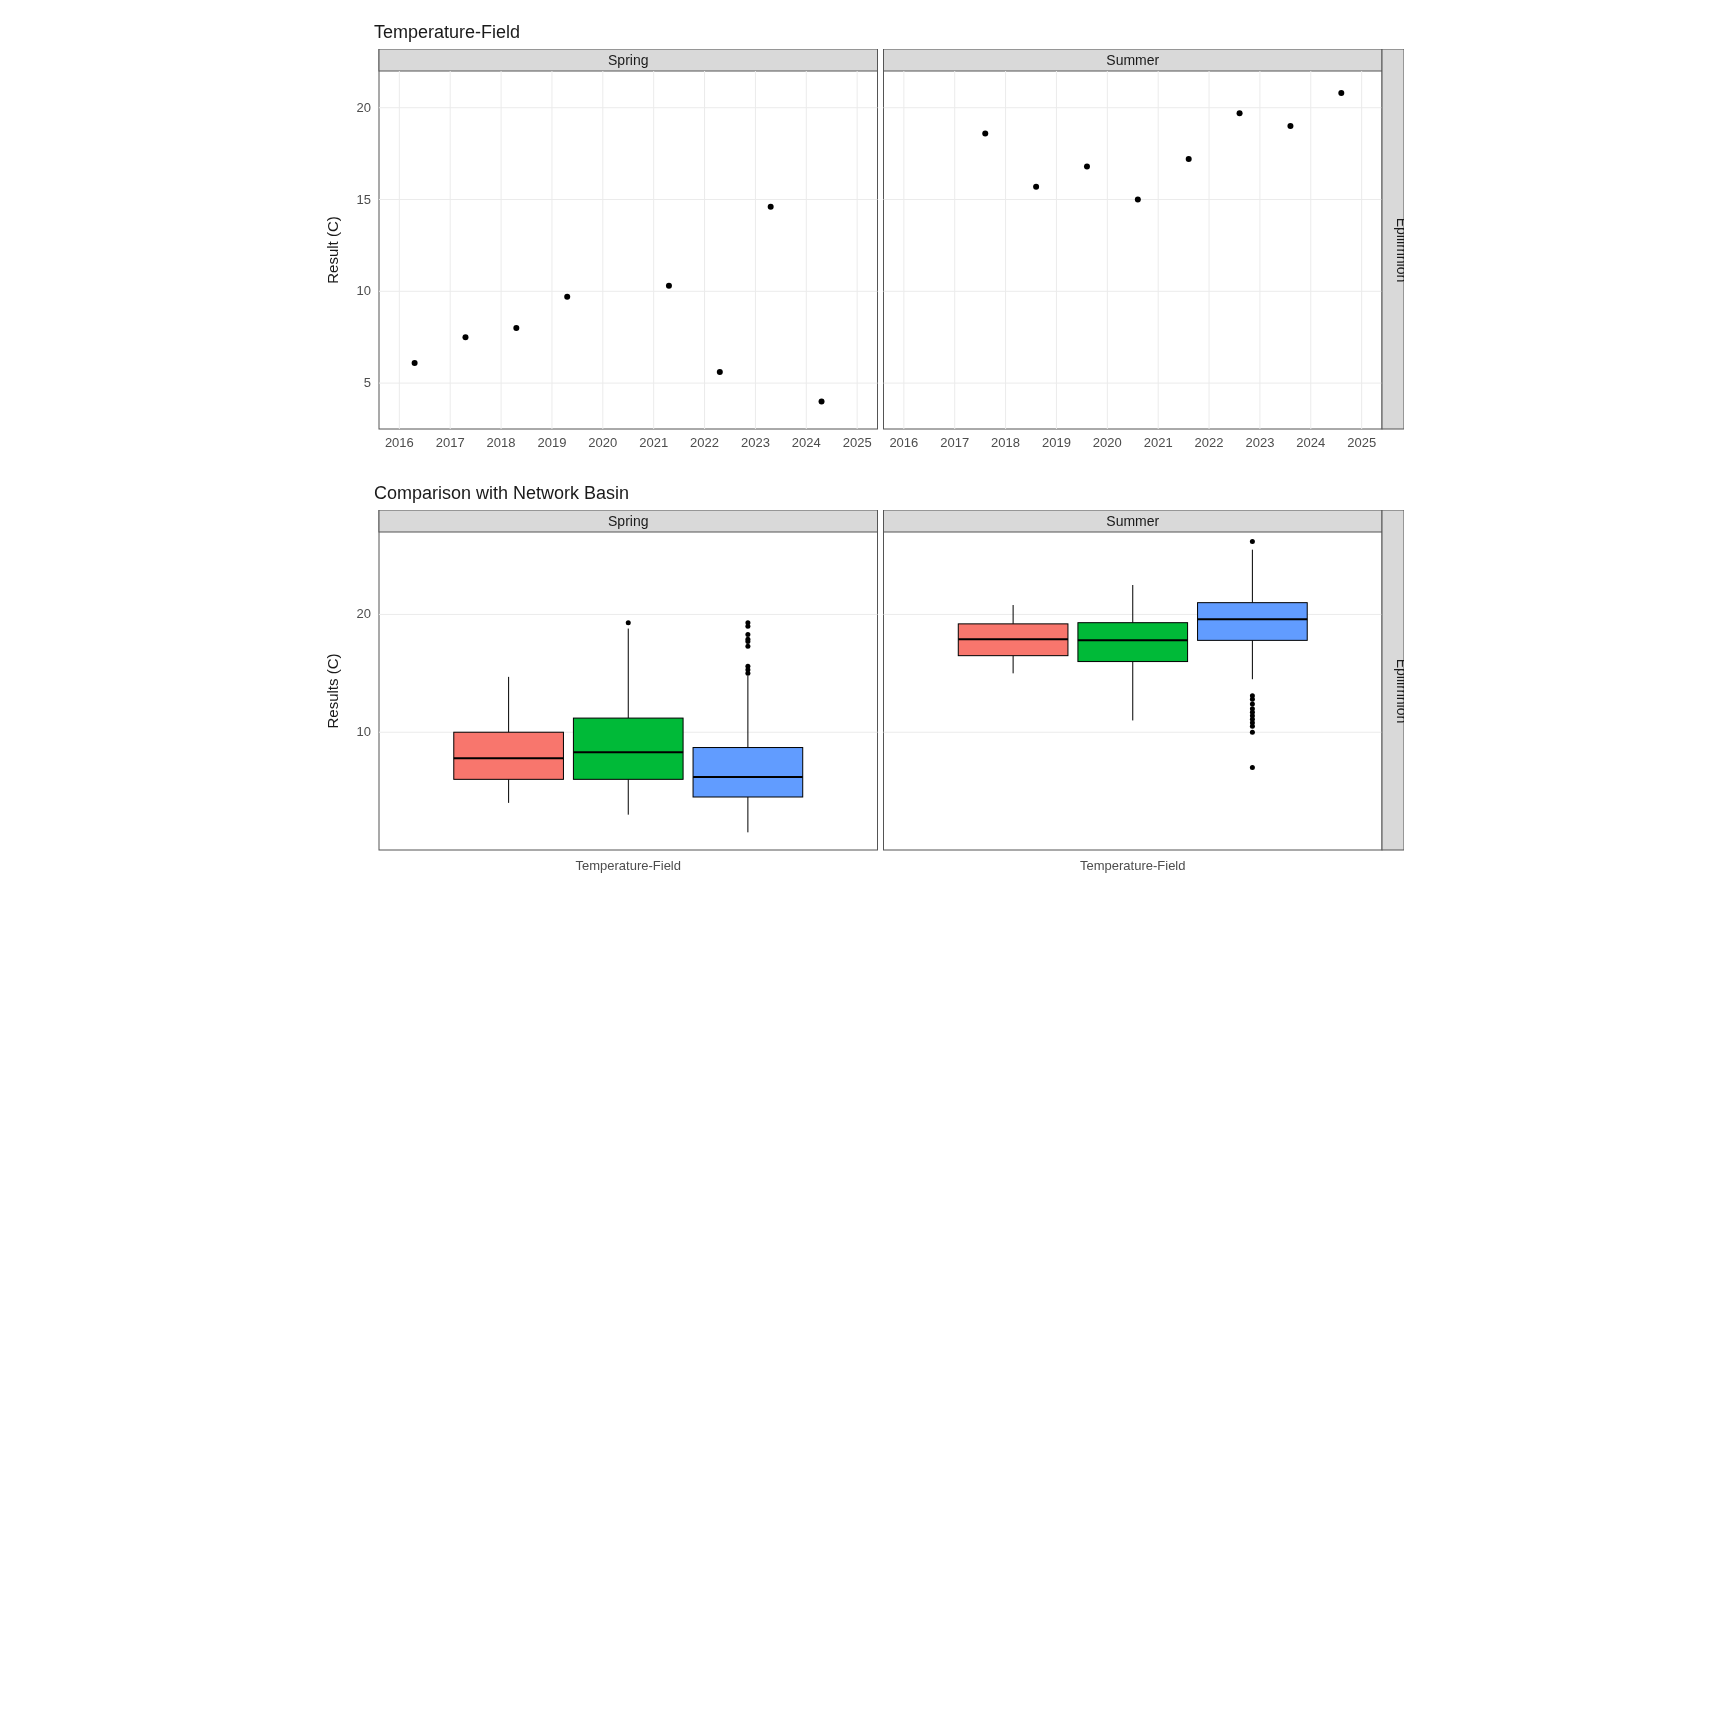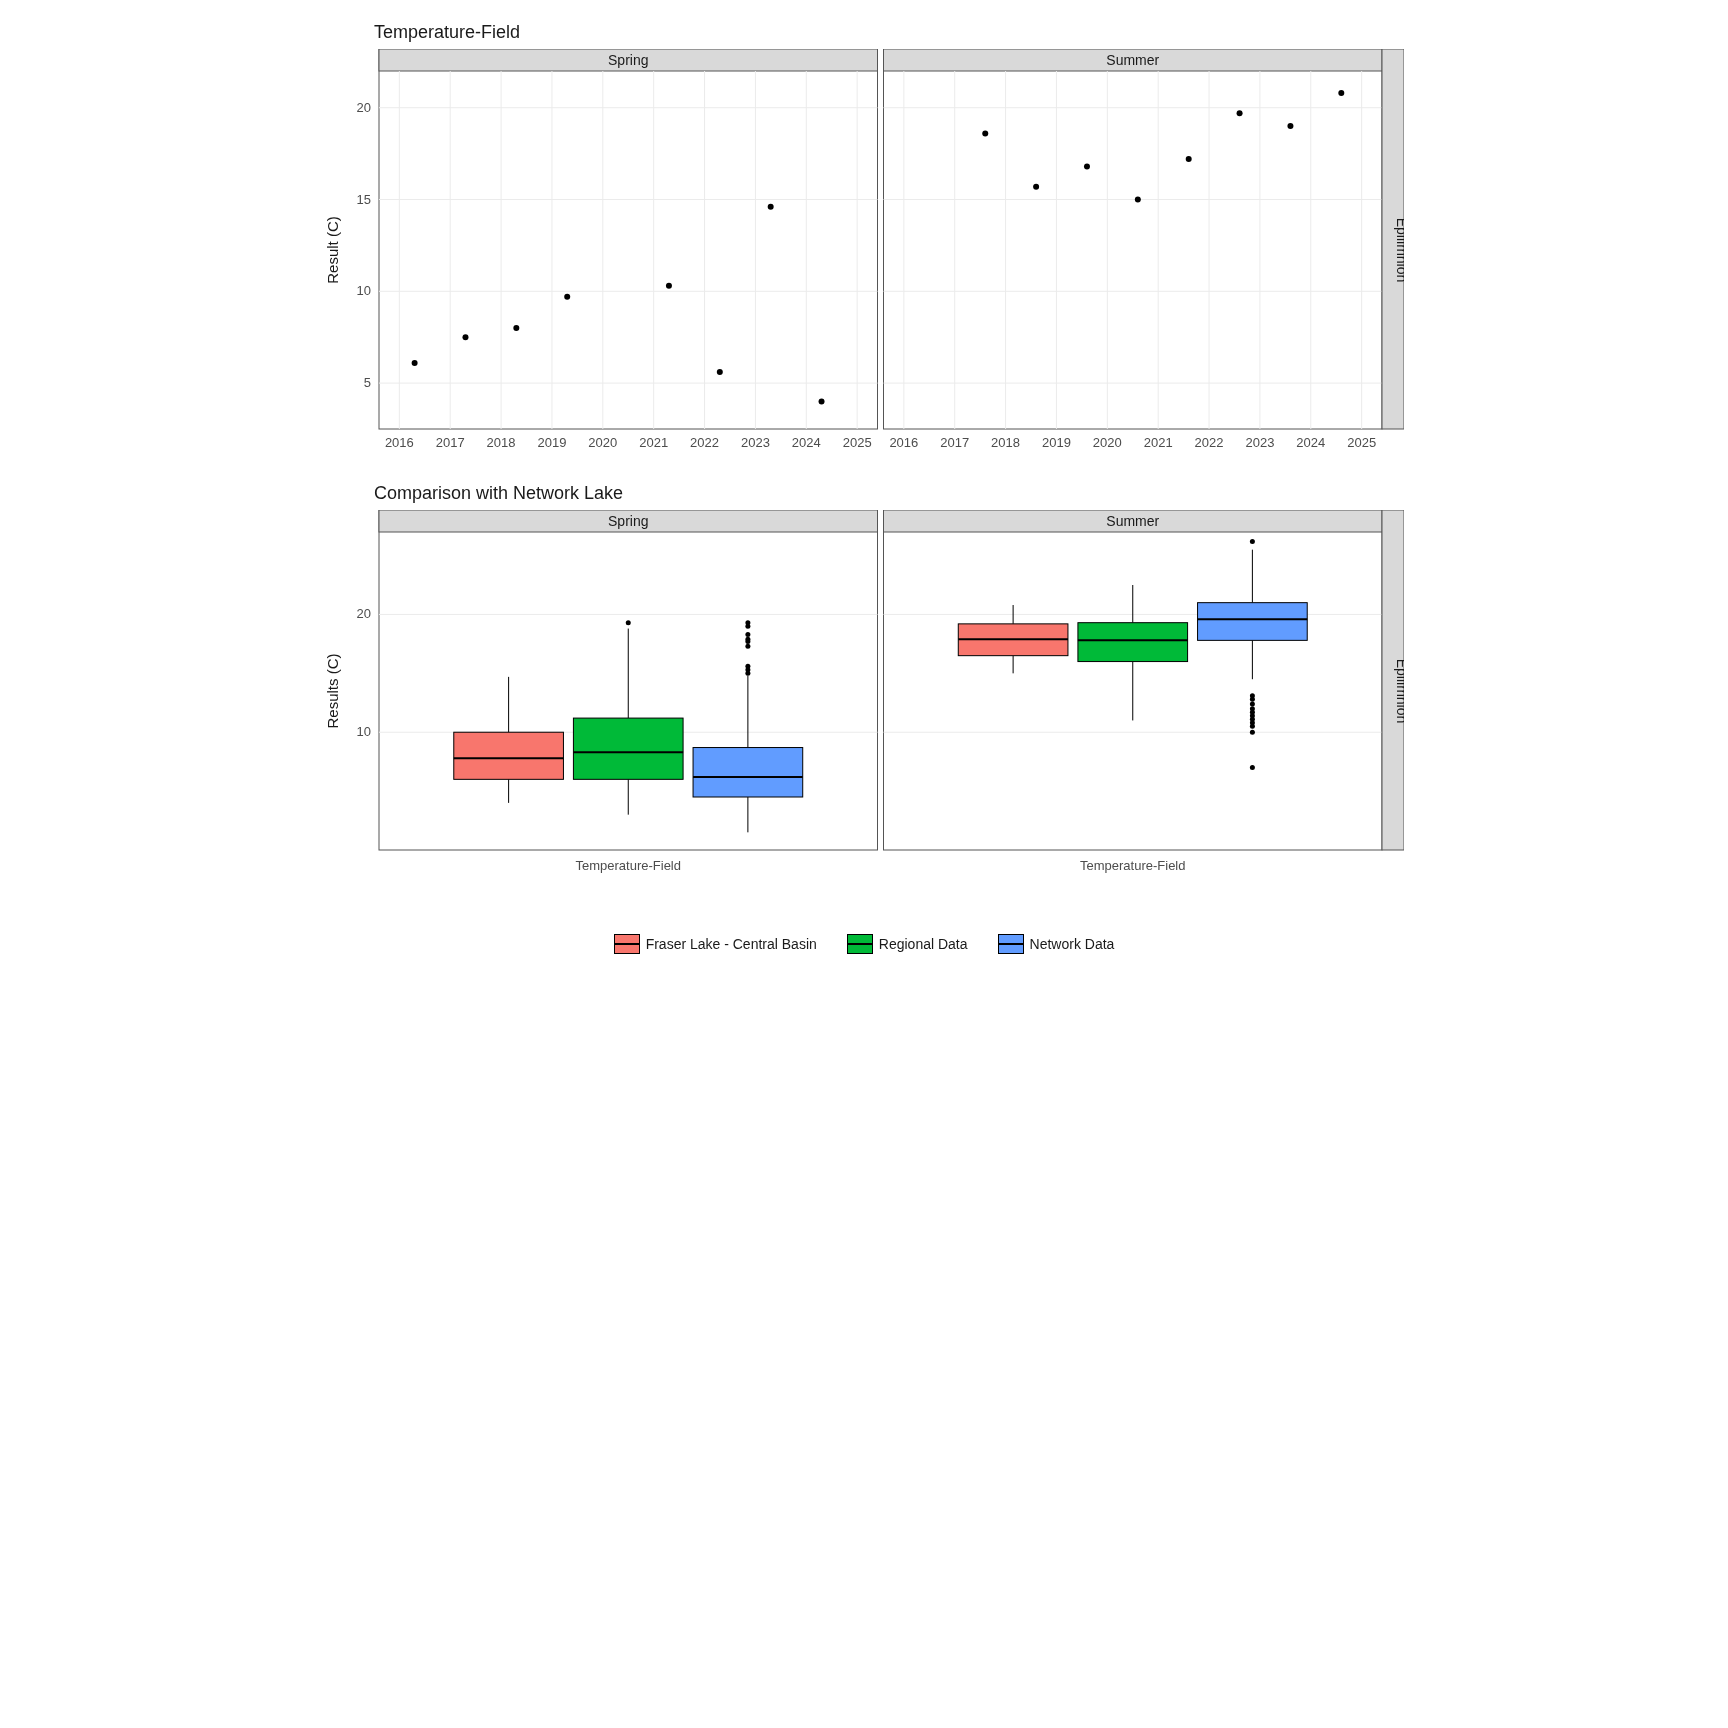--- a/index.html
+++ b/index.html
@@ -102,21 +102,21 @@
       <text x="1037.6530612244856" y="398" text-anchor="middle" font-size="13" fill="#4d4d4d">2025</text>
       <text x="47" y="338.1025641025641" text-anchor="end" font-size="13" fill="#4d4d4d">5</text>
       <text x="47" y="246.30769230769232" text-anchor="end" font-size="13" fill="#4d4d4d">10</text>
       <text x="47" y="154.5128205128205" text-anchor="end" font-size="13" fill="#4d4d4d">15</text>
       <text x="47" y="62.71794871794871" text-anchor="end" font-size="13" fill="#4d4d4d">20</text>
       <rect x="1058" y="0" width="22" height="380" fill="#d9d9d9" stroke="#555"></rect>
       <text x="1073" y="201" text-anchor="middle" font-size="14" fill="#1a1a1a" transform="rotate(90 1073 201)">Epilimnion</text>
     </svg>
 
   
-  <div class="chart-title" style="margin-top:20px">Comparison with Network Lake</div>
+  <div class="chart-title" style="margin-top:20px">Comparison with Network Basin</div>
   <svg id="chart2" width="1080" height="380">
       <text x="14" y="181" text-anchor="middle" class="axis-title" transform="rotate(-90 14 181)">Results (C)</text>
       <rect x="55" y="0" width="498.5" height="340" fill="none" stroke="#555"></rect>
       <rect x="55" y="0" width="498.5" height="22" fill="#d9d9d9" stroke="#555"></rect>
       <text x="304.25" y="16" text-anchor="middle" font-size="14" fill="#1a1a1a">Spring</text>
       <g class="grid">
         <line x1="55" x2="553.5" y1="222.22222222222223" y2="222.22222222222223"></line>
         <line x1="55" x2="553.5" y1="104.44444444444446" y2="104.44444444444446"></line>
       </g>
       <line x1="184.61" x2="184.61" y1="292.8888888888889" y2="269.33333333333337" class="whisker"></line>
@@ -174,28 +174,14 @@
       <circle cx="928.39" cy="185.7111111111111" r="2.5" class="outlier"></circle>
       <circle cx="928.39" cy="31.422222222222235" r="2.5" class="outlier"></circle>
       <text x="808.75" y="360" text-anchor="middle" font-size="13" fill="#4d4d4d">Temperature-Field</text>
       <text x="47" y="226.22222222222223" text-anchor="end" font-size="13" fill="#4d4d4d">10</text>
       <text x="47" y="108.44444444444446" text-anchor="end" font-size="13" fill="#4d4d4d">20</text>
       <rect x="1058" y="0" width="22" height="340" fill="#d9d9d9" stroke="#555"></rect>
       <text x="1073" y="181" text-anchor="middle" font-size="14" fill="#1a1a1a" transform="rotate(90 1073 181)">Epilimnion</text>
     </svg>
 
   
-  <div class="legend">
-    <div class="legend-item">
-      <span class="legend-key" style="background:#F8766D"></span>
-      <span>Fraser Lake - Central Basin</span>
-    </div>
-    <div class="legend-item">
-      <span class="legend-key" style="background:#00BA38"></span>
-      <span>Regional Data</span>
-    </div>
-    <div class="legend-item">
-      <span class="legend-key" style="background:#619CFF"></span>
-      <span>Network Data</span>
-    </div>
-  </div>
 
 </div>
 
 </body></html>

